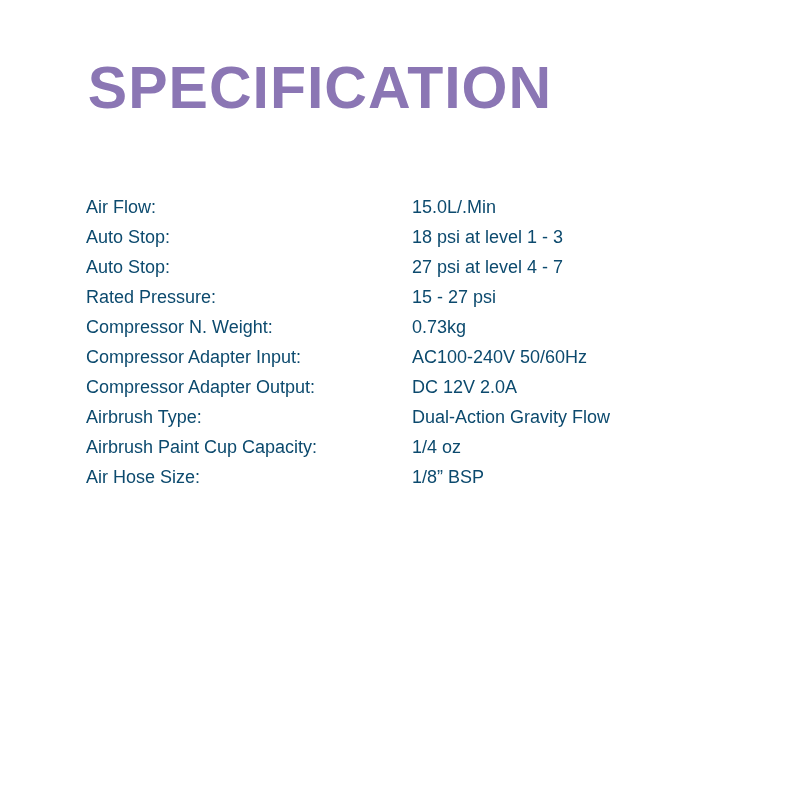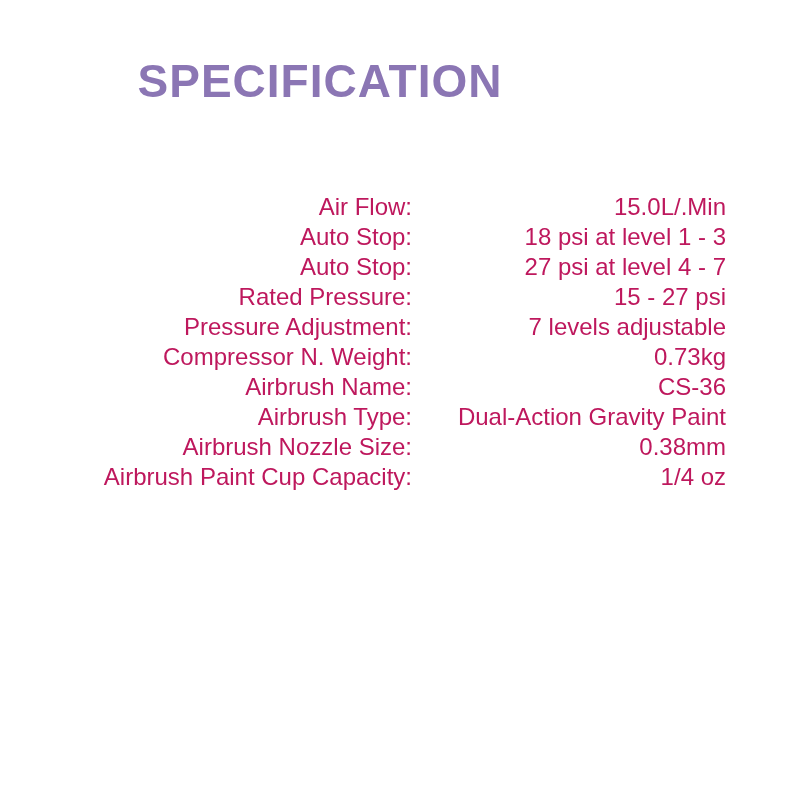--- a/index.html
+++ b/index.html
@@ -19,44 +19,43 @@
     width: 800px;
     height: 800px;
     box-sizing: border-box;
   }
   .title {
     position: absolute;
     top: 56px;
     left: 0;
     width: 640px;
     text-align: center;
-    font-size: 46px;
+    font-size: 59px;
     font-weight: bold;
     letter-spacing: 1px;
     color: #8b76b4;
     line-height: 1.1;
   }
   .spec-table {
     position: absolute;
     top: 192px;
     left: 86px;
     width: 640px;
     border-collapse: collapse;
   }
   .spec-table tr {
     height: 30px;
   }
   .spec-table td {
-    font-size: 24px;
-    color: #be185d;
+    font-size: 18px;
+    color: #0c4a6e;
     vertical-align: top;
     padding: 0;
     line-height: 30px;
     white-space: nowrap;
-    text-align: right;
   }
   .spec-label {
     width: 326px;
   }
   .spec-value {
     width: 314px;
     margin-top: 24px;
   }
 </style>
 </head>
@@ -78,39 +77,39 @@
       </tr>
       <tr>
         <td class="spec-label">Auto Stop:</td>
         <td class="spec-value">27 psi at level 4 - 7</td>
       </tr>
       <tr>
         <td class="spec-label">Rated Pressure:</td>
         <td class="spec-value">15 - 27 psi</td>
       </tr>
       <tr>
-        <td class="spec-label">Pressure Adjustment:</td>
-        <td class="spec-value">7 levels adjustable</td>
-      </tr>
-      <tr>
         <td class="spec-label">Compressor N. Weight:</td>
         <td class="spec-value">0.73kg</td>
       </tr>
       <tr>
-        <td class="spec-label">Airbrush Name:</td>
-        <td class="spec-value">CS-36</td>
+        <td class="spec-label">Compressor Adapter Input:</td>
+        <td class="spec-value">AC100-240V 50/60Hz</td>
+      </tr>
+      <tr>
+        <td class="spec-label">Compressor Adapter Output:</td>
+        <td class="spec-value">DC 12V 2.0A</td>
       </tr>
       <tr>
         <td class="spec-label">Airbrush Type:</td>
-        <td class="spec-value">Dual-Action Gravity Paint</td>
-      </tr>
-      <tr>
-        <td class="spec-label">Airbrush Nozzle Size:</td>
-        <td class="spec-value">0.38mm</td>
+        <td class="spec-value">Dual-Action Gravity Flow</td>
       </tr>
       <tr>
         <td class="spec-label">Airbrush Paint Cup Capacity:</td>
         <td class="spec-value">1/4 oz</td>
+      </tr>
+      <tr>
+        <td class="spec-label">Air Hose Size:</td>
+        <td class="spec-value">1/8” BSP</td>
       </tr>
     </tbody>
   </table>
 
 </div>
 
 </body></html>

